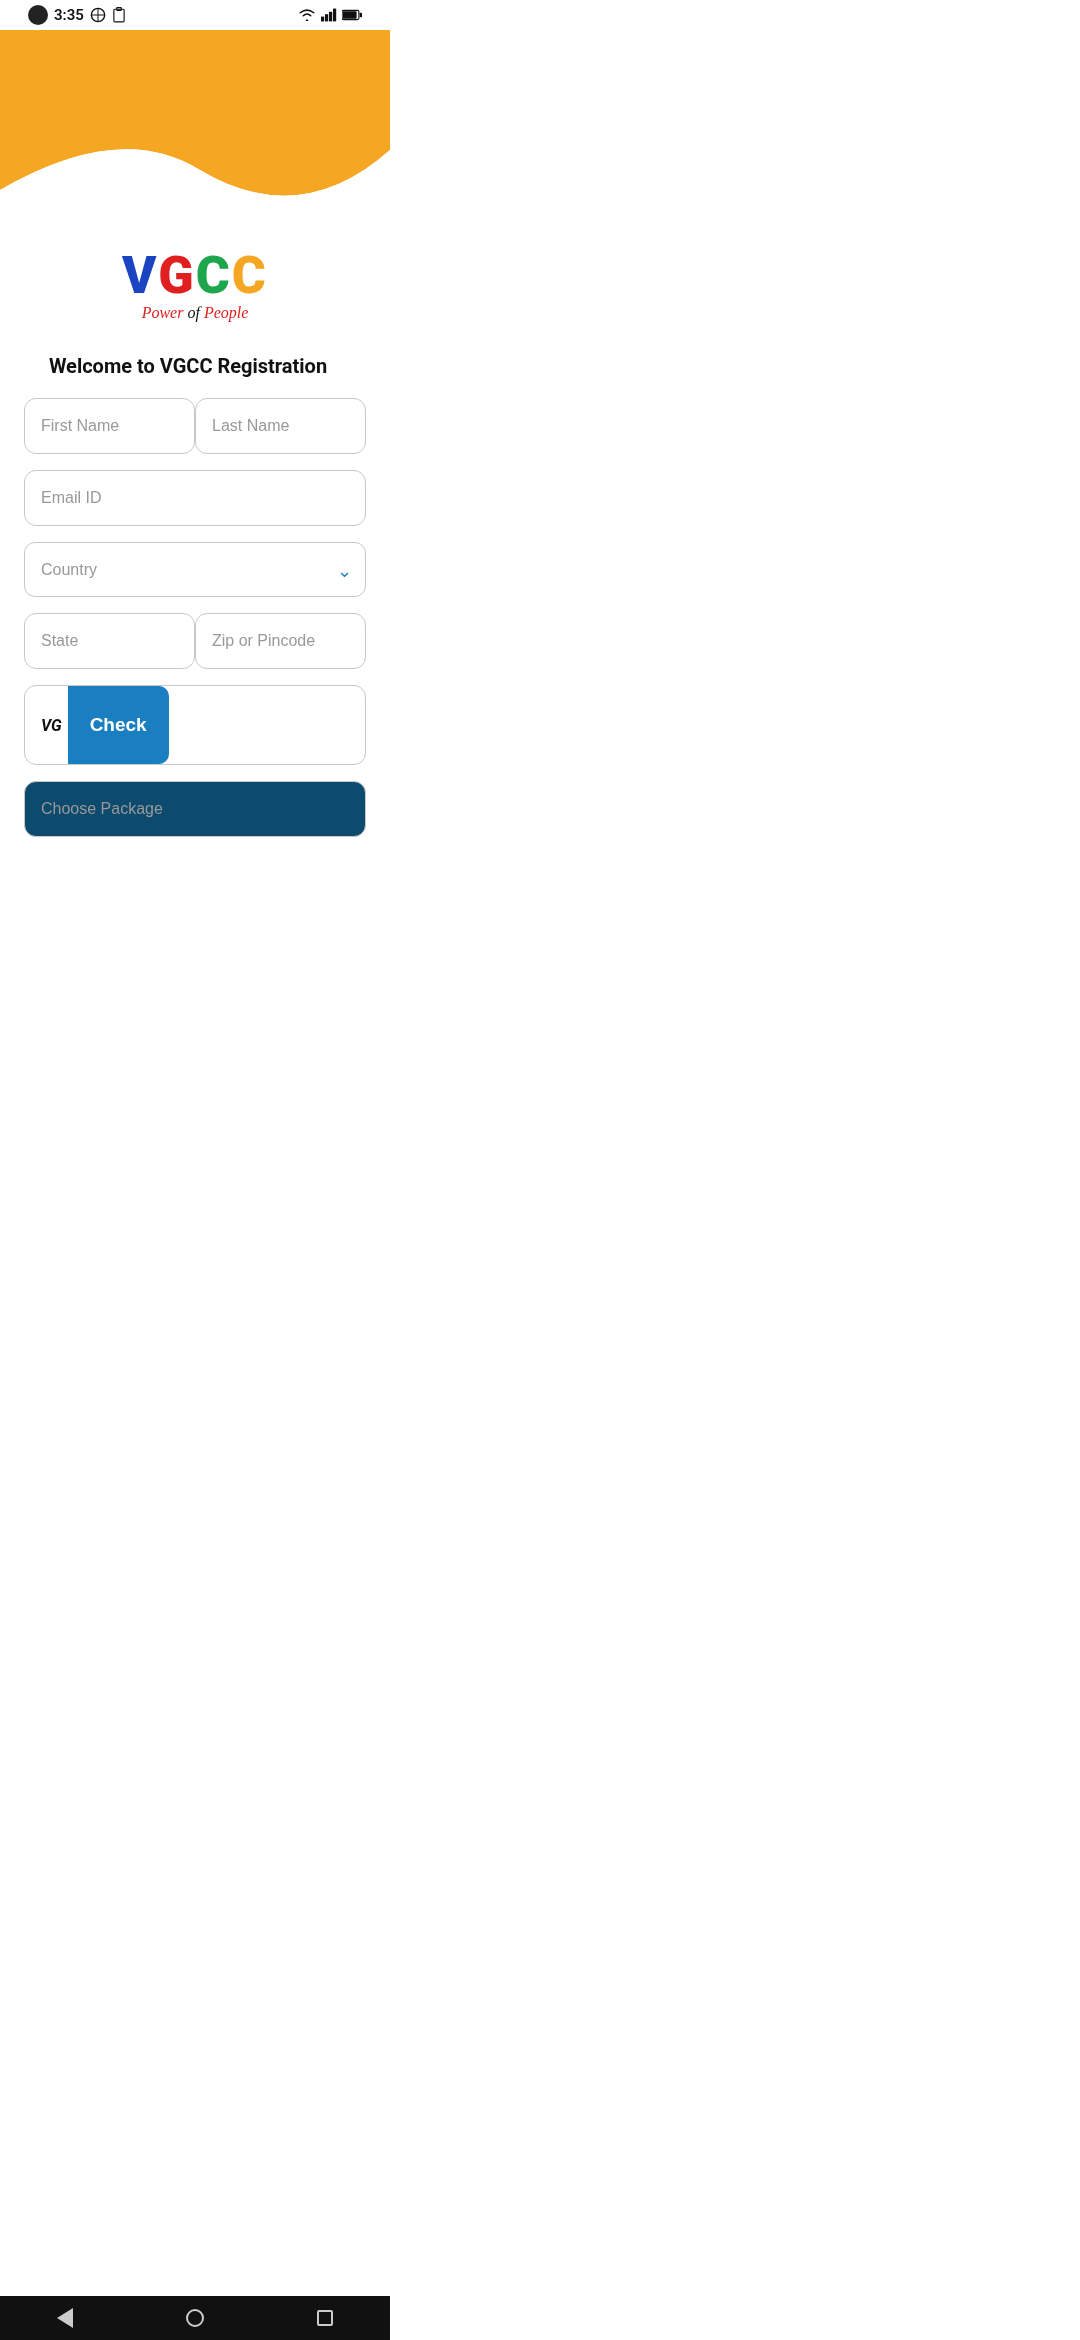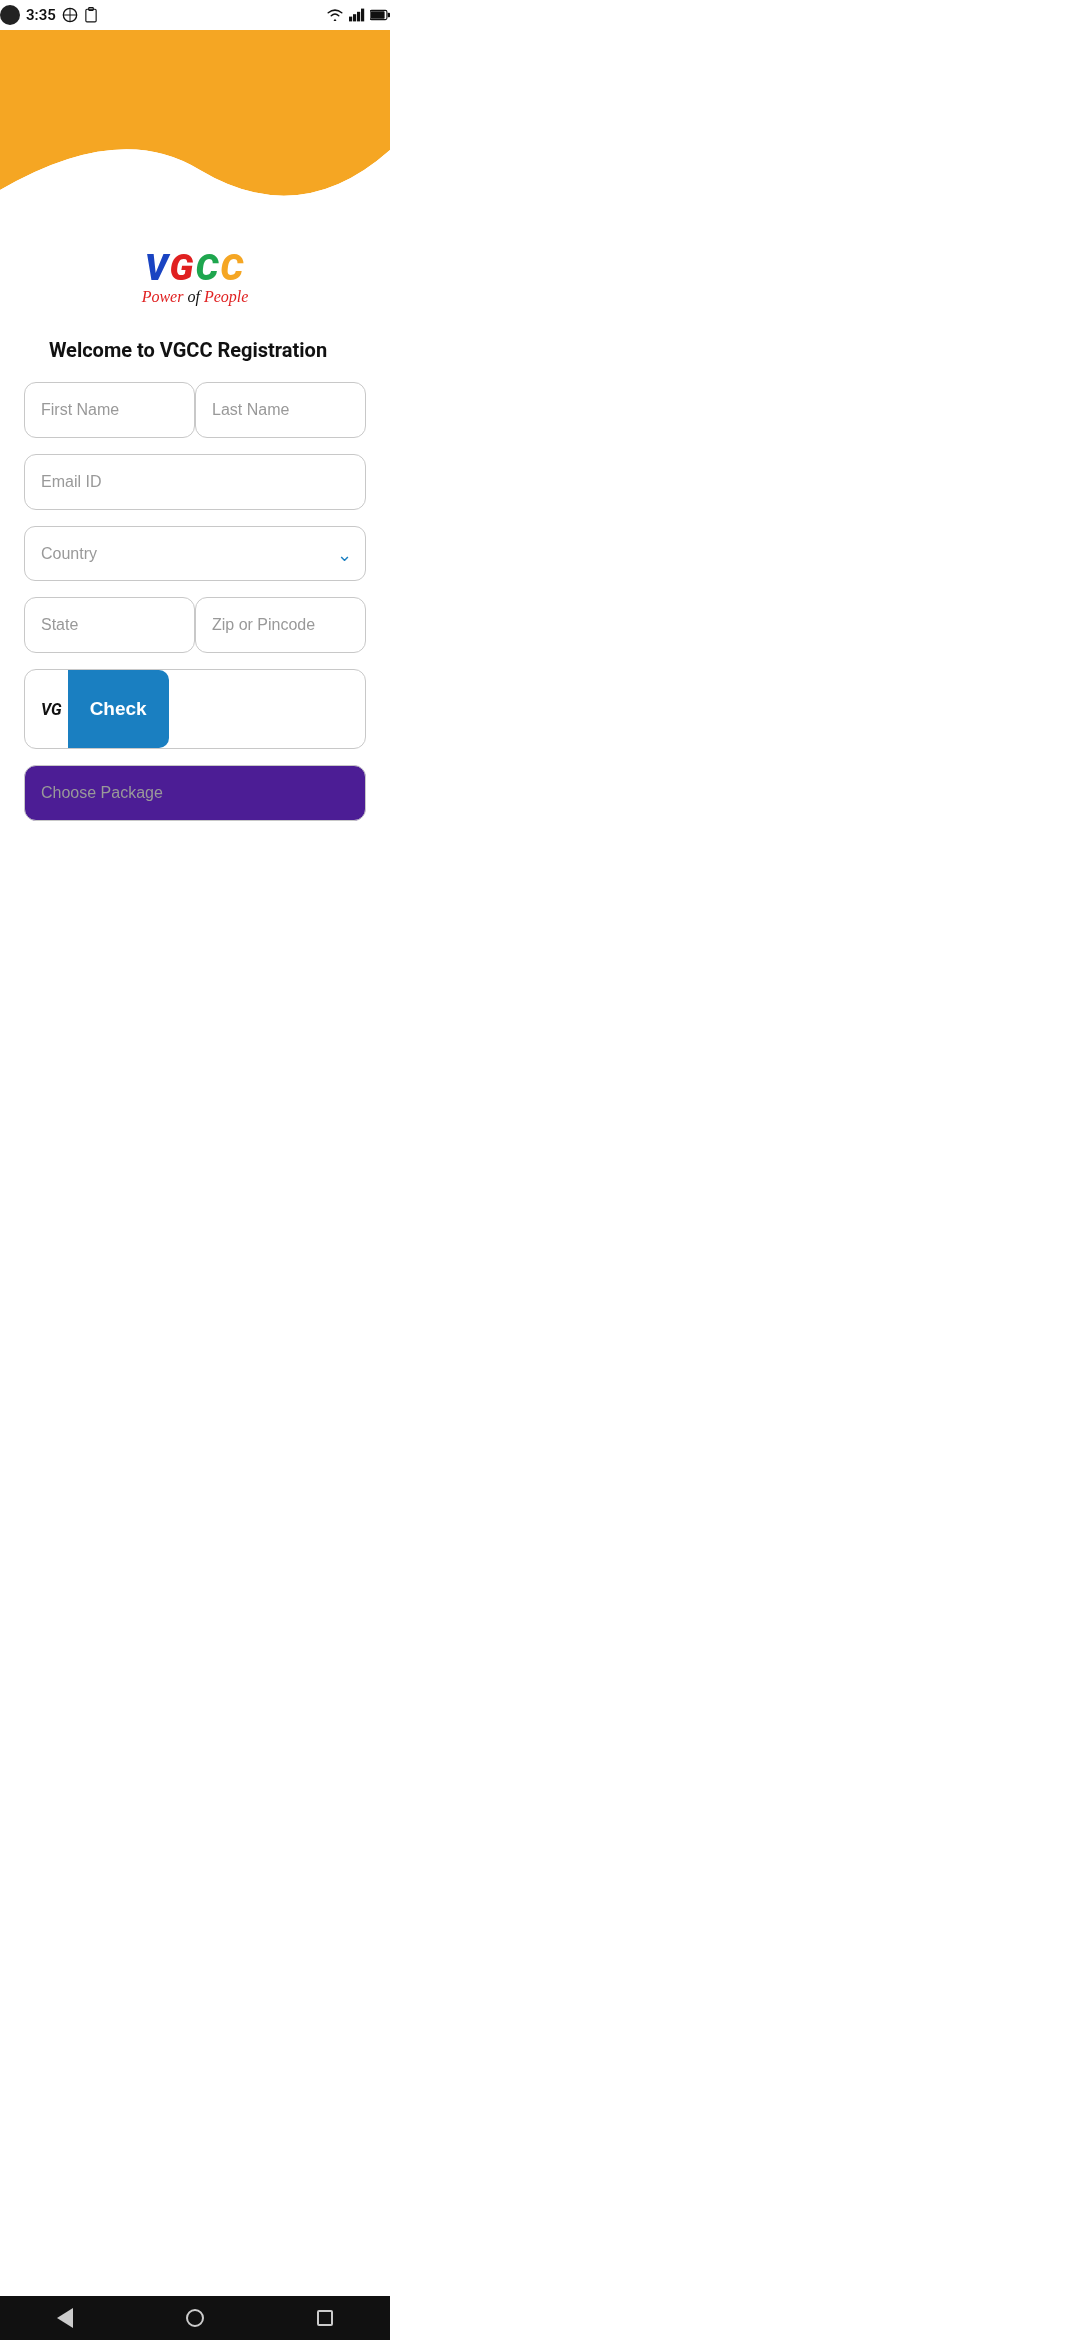--- a/index.html
+++ b/index.html
@@ -12,21 +12,21 @@
       font-family: 'Roboto', Arial, sans-serif;
       overflow-x: hidden;
       position: relative;
     }
 
     
     .status-bar {
       display: flex;
       align-items: center;
       justify-content: space-between;
-      padding: 6px 0;
+      padding: 6px 28px;
       background: #ffffff;
       height: 30px;
     }
     .status-left {
       display: flex;
       align-items: center;
       gap: 6px;
     }
     .status-camera {
       width: 20px;
@@ -64,25 +64,24 @@
 
     
     .logo-container {
       display: flex;
       flex-direction: column;
       align-items: center;
       justify-content: center;
       padding: 20px 0 10px 0;
     }
     .logo-text {
-      font-size: 36px;
+      font-size: 52px;
       font-weight: 900;
       letter-spacing: 2px;
       line-height: 1;
-      font-style: italic;
     }
     .logo-v { color: #1a44c2; }
     .logo-g { color: #e02020; }
     .logo-c1 { color: #1ea64e; }
     .logo-c2 { color: #f5a623; }
     .logo-tagline {
       font-size: 16px;
       color: #e02020;
       font-style: italic;
       margin-top: 2px;
@@ -199,21 +198,21 @@
     }
 
     
     .choose-package-field {
       width: 100%;
       padding: 18px 16px;
       border: 1.5px solid #c8c8c8;
       border-radius: 12px;
       font-size: 16px;
       color: #999;
-      background: #4c1d95;
+      background: #0c4a6e;
       outline: none;
     }
 
     
     .bottom-nav {
       position: fixed;
       bottom: 0;
       left: 0;
       width: 390px;
       height: 44px;

